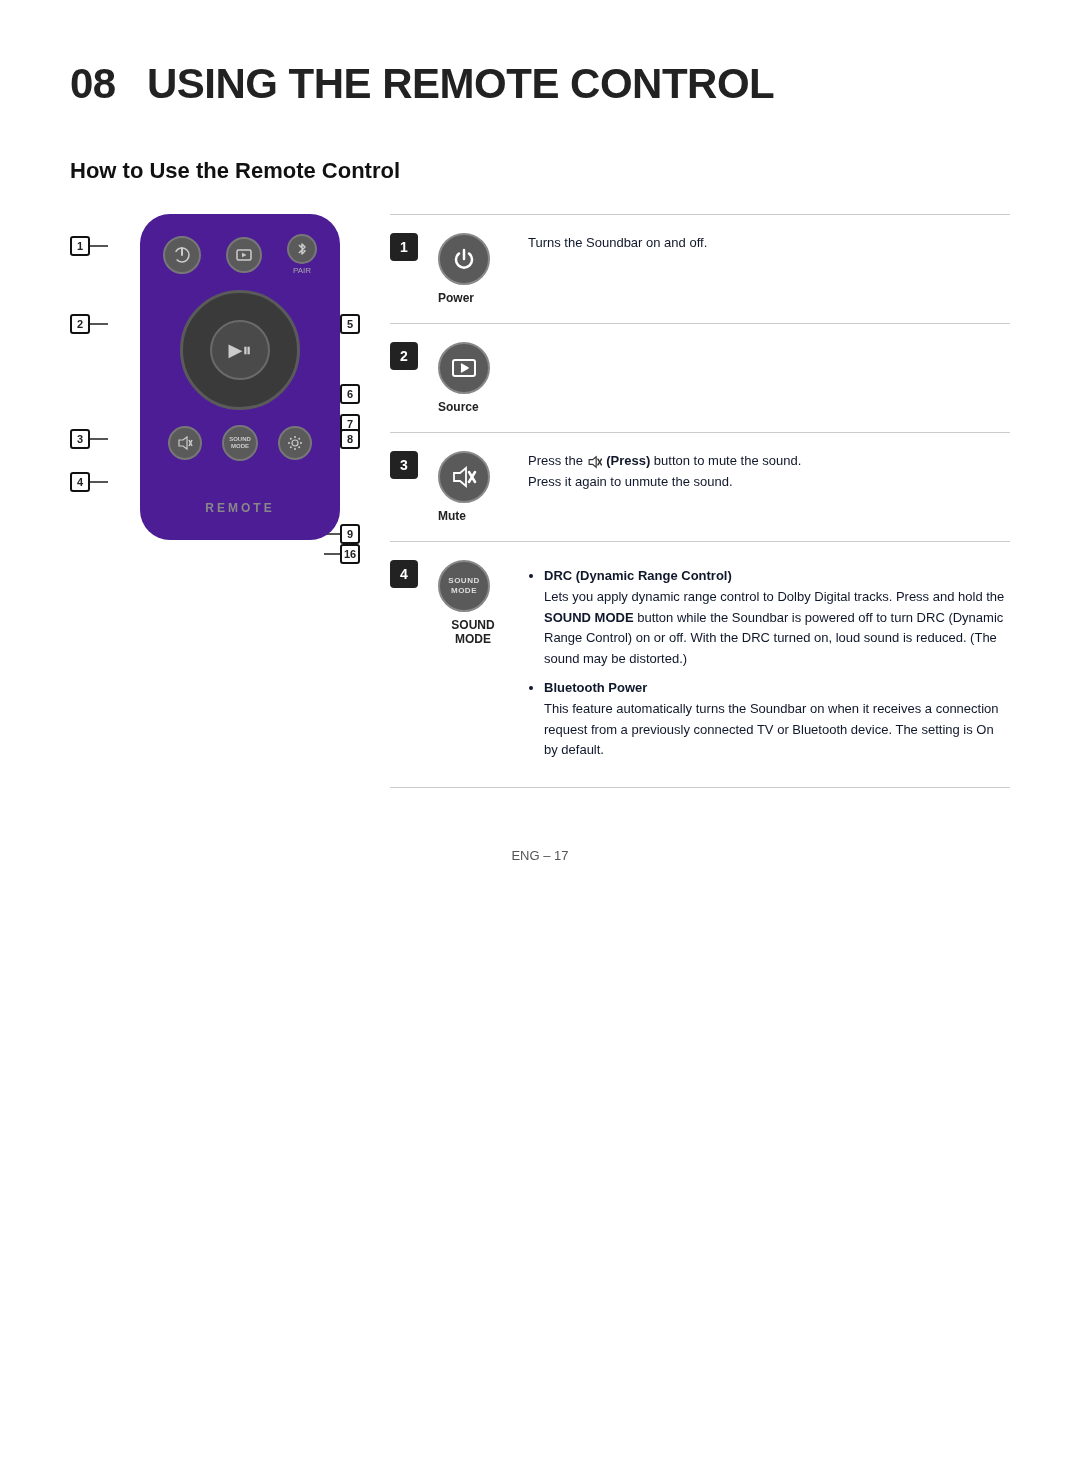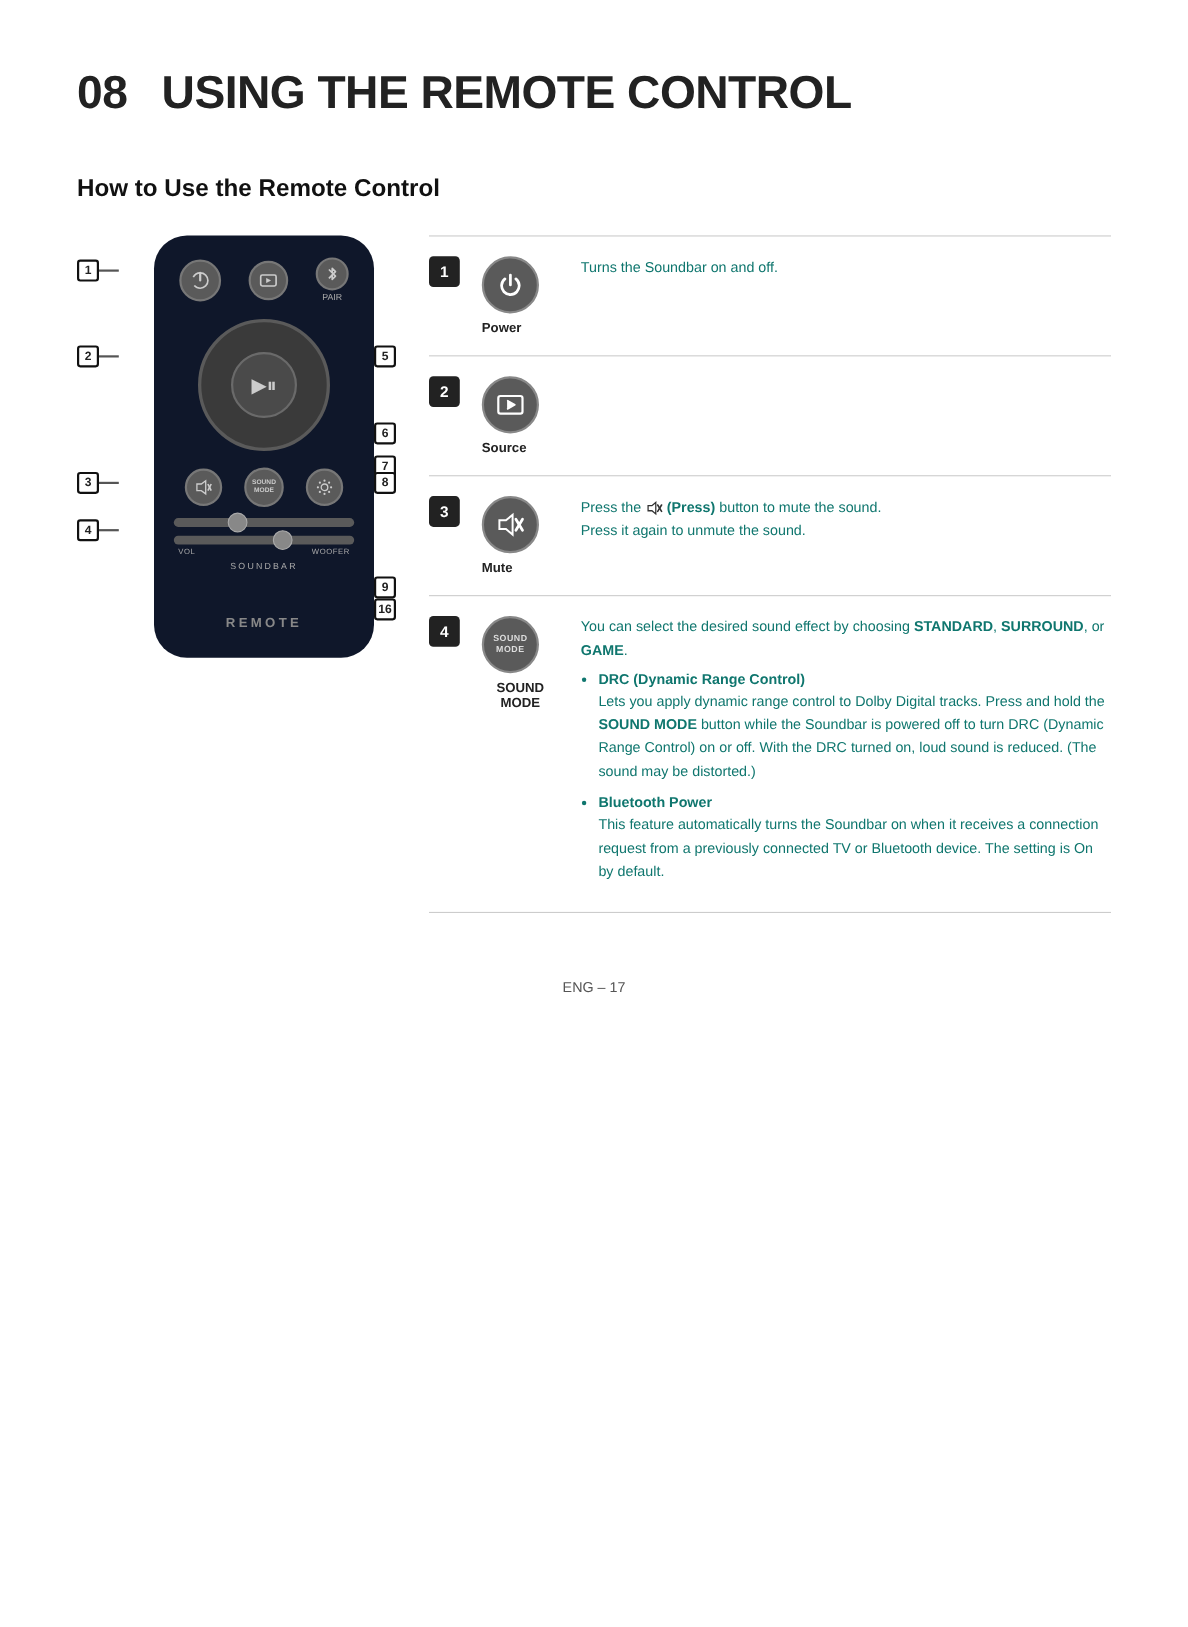--- a/index.html
+++ b/index.html
@@ -30,21 +30,21 @@
     }
 
     .content-area {
       display: flex;
       gap: 30px;
       align-items: flex-start;
     }
 
     .remote-body {
       width: 200px;
-      background: #0f172a;
+      background: #4c1d95;
       border-radius: 30px;
       padding: 20px 18px 25px;
       margin: 0 auto;
       position: relative;
       display: flex;
       flex-direction: column;
       align-items: center;
       gap: 10px;
     }
 
@@ -317,21 +317,21 @@
       font-size: 12px;
       font-weight: 600;
       text-align: center;
       color: #222;
     }
 
     .row-desc {
       flex: 1;
       font-size: 13px;
       line-height: 1.6;
-      color: #0f766e;
+      color: #0f172a;
     }
 
     .row-desc p {
       margin-bottom: 6px;
     }
 
     .row-desc ul {
       list-style: disc;
       padding-left: 16px;
       margin-top: 6px;
@@ -515,33 +515,20 @@
             <circle cx="2" cy="8" r="1" fill="#ccc"></circle>
             <circle cx="14" cy="8" r="1" fill="#ccc"></circle>
             <circle cx="3.8" cy="3.8" r="1" fill="#ccc"></circle>
             <circle cx="12.2" cy="12.2" r="1" fill="#ccc"></circle>
             <circle cx="12.2" cy="3.8" r="1" fill="#ccc"></circle>
             <circle cx="3.8" cy="12.2" r="1" fill="#ccc"></circle>
           </svg>
         </div>
       </div>
 
-      <div class="vol-woofer-row">
-        <div class="vol-slider">
-          <div class="vol-handle" style="left:30%"></div>
-        </div>
-        <div class="vol-slider" style="margin-top:8px;">
-          <div class="vol-handle" style="left:55%"></div>
-        </div>
-        <div class="vol-woofer-labels">
-          <span>VOL</span>
-          <span>WOOFER</span>
-        </div>
-        <div class="soundbar-label">SOUNDBAR</div>
-      </div>
 
       <div class="samsung-label">REMOTE</div>
     </div>
   </div>
 
   <div class="table-area">
 
     <div class="table-row-item">
       <div class="row-number">
         <span>1</span>
@@ -605,23 +592,20 @@
       <div class="row-number">
         <span>4</span>
       </div>
       <div class="row-icon">
         <div class="icon-circle sound-mode">
           SOUND<br>MODE
         </div>
         <span class="icon-label">SOUND MODE</span>
       </div>
       <div class="row-desc">
-        <p>
-          You can select the desired sound effect by choosing <strong>STANDARD</strong>, <strong>SURROUND</strong>, or <strong>GAME</strong>.
-        </p>
         <ul>
           <li>
             <strong>DRC (Dynamic Range Control)</strong><br>
             Lets you apply dynamic range control to Dolby Digital tracks. Press and hold the <strong>SOUND MODE</strong> button while the Soundbar is powered off to turn DRC (Dynamic Range Control) on or off. With the DRC turned on, loud sound is reduced. (The sound may be distorted.)
           </li>
           <li>
             <strong>Bluetooth Power</strong><br>
             This feature automatically turns the Soundbar on when it receives a connection request from a previously connected TV or Bluetooth device. The setting is On by default.
           </li>
         </ul>

